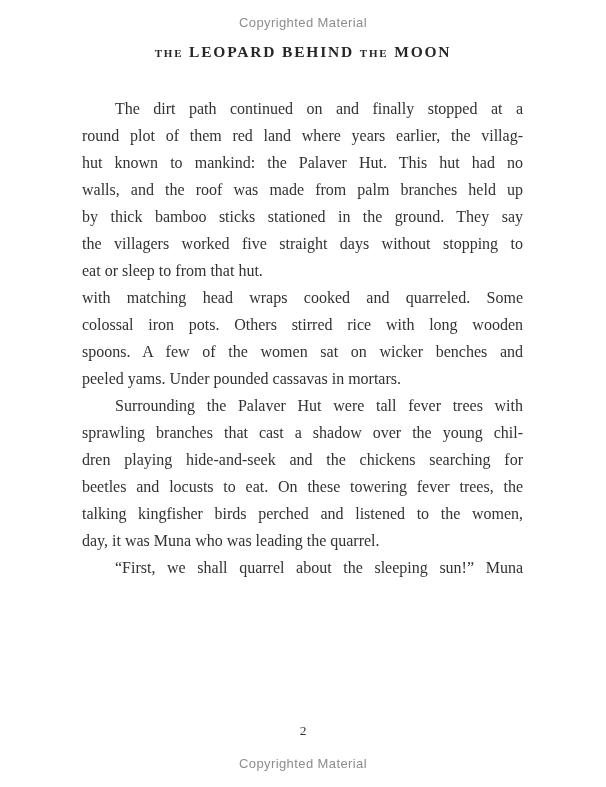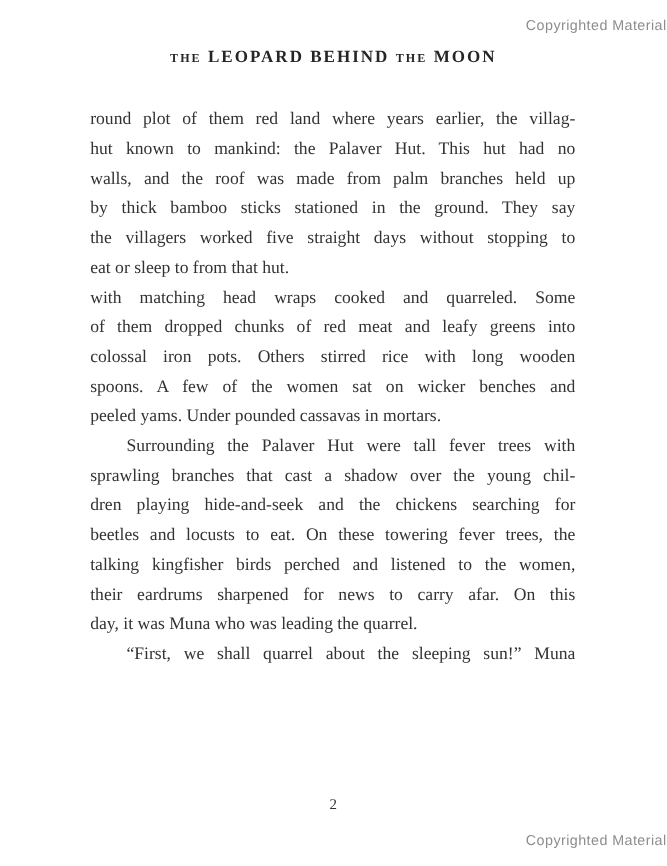--- a/index.html
+++ b/index.html
@@ -16,21 +16,21 @@
     font-family: "Liberation Serif", serif;
   }
   .page {
     position: absolute;
     width: 606px; height: 787px;
     background: var(--background);
   }
   .notice {
     position: absolute;
     left: 0; width: 100%;
-    text-align: right;
+    text-align: center;
     font-family: "Liberation Sans", sans-serif;
     font-size: 13px;
     letter-spacing: 0.4px;
     color: var(--notice-text);
   }
   .notice-top { top: 15px; }
   .notice-bottom { top: 756px; }
   .running-head {
     position: absolute;
     top: 43px; left: 0; width: 100%;
@@ -69,41 +69,40 @@
 </head>
 <body>
 
 <div class="page">
   <div class="notice notice-top">Copyrighted Material</div>
 
   <div class="running-head"><span class="rh-small">THE</span> <span class="rh-large">LEOPARD BEHIND</span> <span class="rh-small">THE</span> <span class="rh-large">MOON</span></div>
 
   <div class="body-text">
       <div class="para">
+        <div class="line firstline">The dirt path continued on and finally stopped at a</div>
         <div class="line">round plot of them red land where years earlier, the villag-</div>
         <div class="line">hut known to mankind: the Palaver Hut. This hut had no</div>
         <div class="line">walls, and the roof was made from palm branches held up</div>
         <div class="line">by thick bamboo sticks stationed in the ground. They say</div>
         <div class="line">the villagers worked five straight days without stopping to</div>
         <div class="line lastline">eat or sleep to from that hut.</div>
       </div>
       <div class="para">
         <div class="line">with matching head wraps cooked and quarreled. Some</div>
-        <div class="line">of them dropped chunks of red meat and leafy greens into</div>
         <div class="line">colossal iron pots. Others stirred rice with long wooden</div>
         <div class="line">spoons. A few of the women sat on wicker benches and</div>
         <div class="line lastline">peeled yams. Under pounded cassavas in mortars.</div>
       </div>
       <div class="para">
         <div class="line firstline">Surrounding the Palaver Hut were tall fever trees with</div>
         <div class="line">sprawling branches that cast a shadow over the young chil-</div>
         <div class="line">dren playing hide-and-seek and the chickens searching for</div>
         <div class="line">beetles and locusts to eat. On these towering fever trees, the</div>
         <div class="line">talking kingfisher birds perched and listened to the women,</div>
-        <div class="line">their eardrums sharpened for news to carry afar. On this</div>
         <div class="line lastline">day, it was Muna who was leading the quarrel.</div>
       </div>
       <div class="para">
         <div class="line firstline">“First, we shall quarrel about the sleeping sun!” Muna</div>
       </div>
     </div>
 
   <div class="page-number">2</div>
 
   <div class="notice notice-bottom">Copyrighted Material</div>

